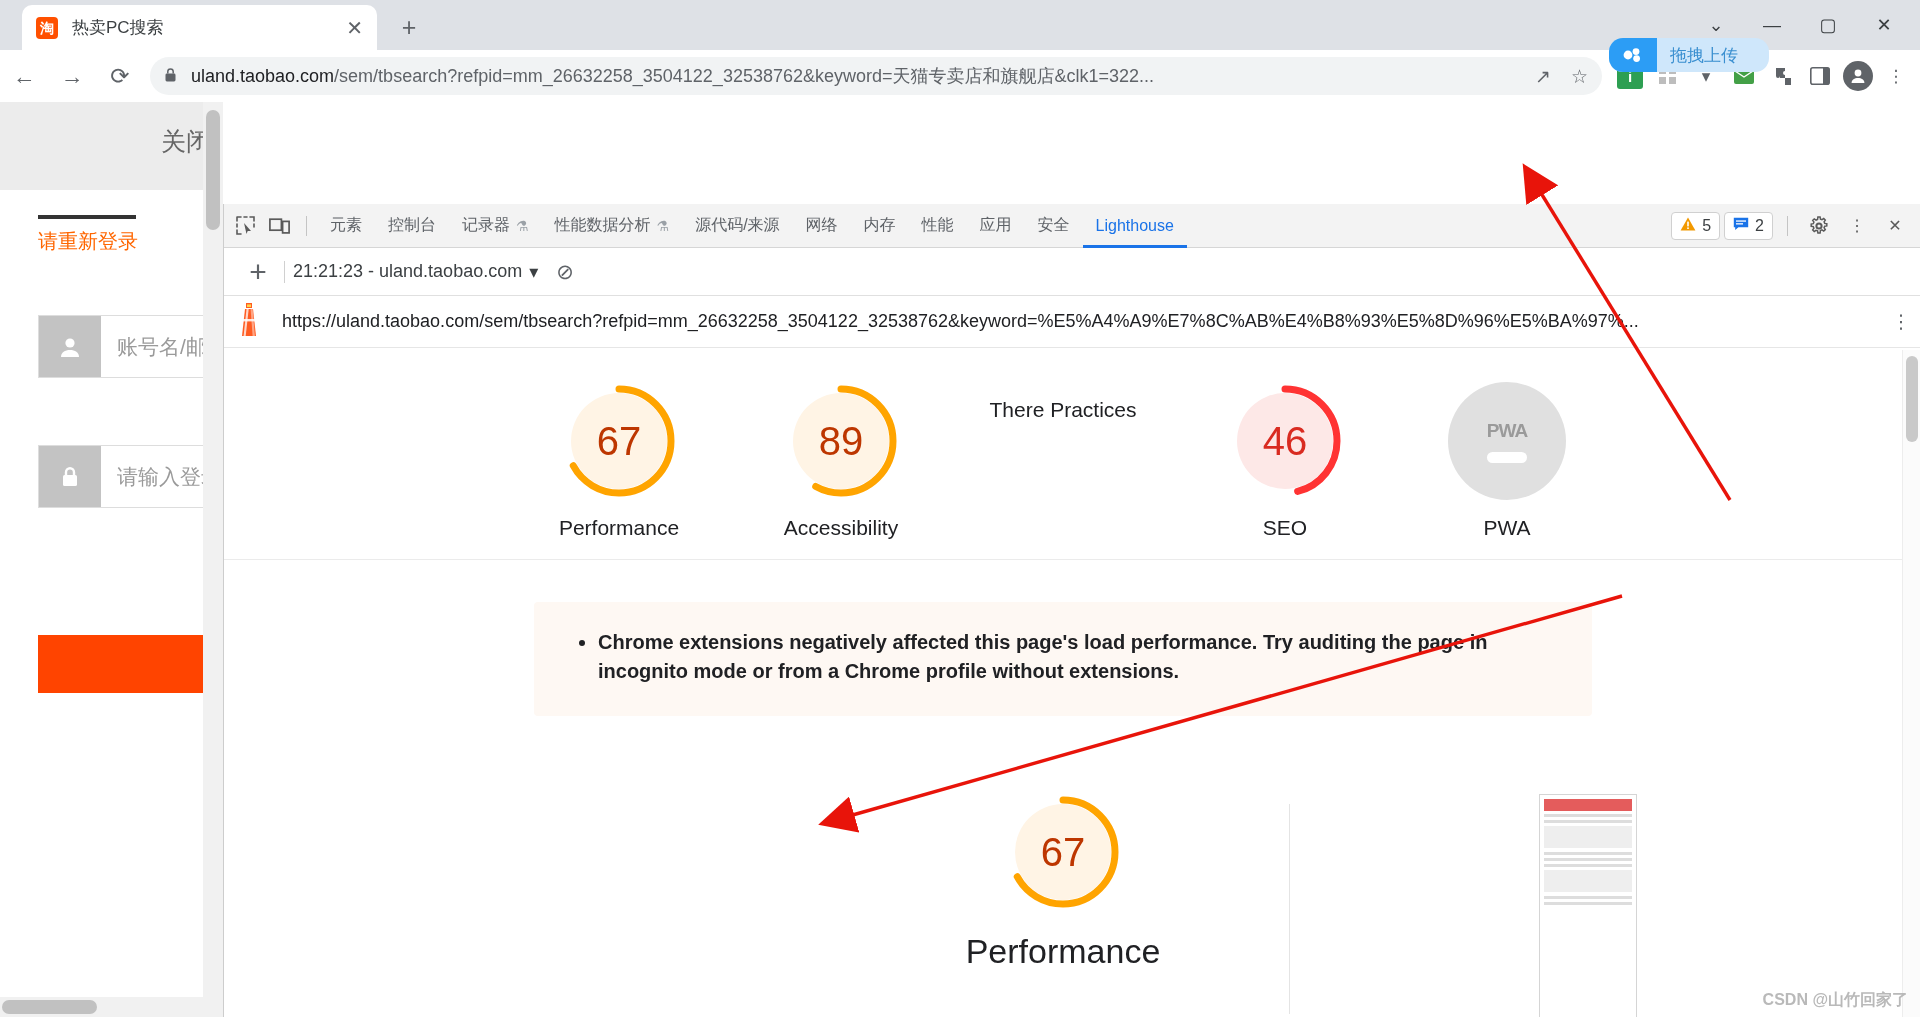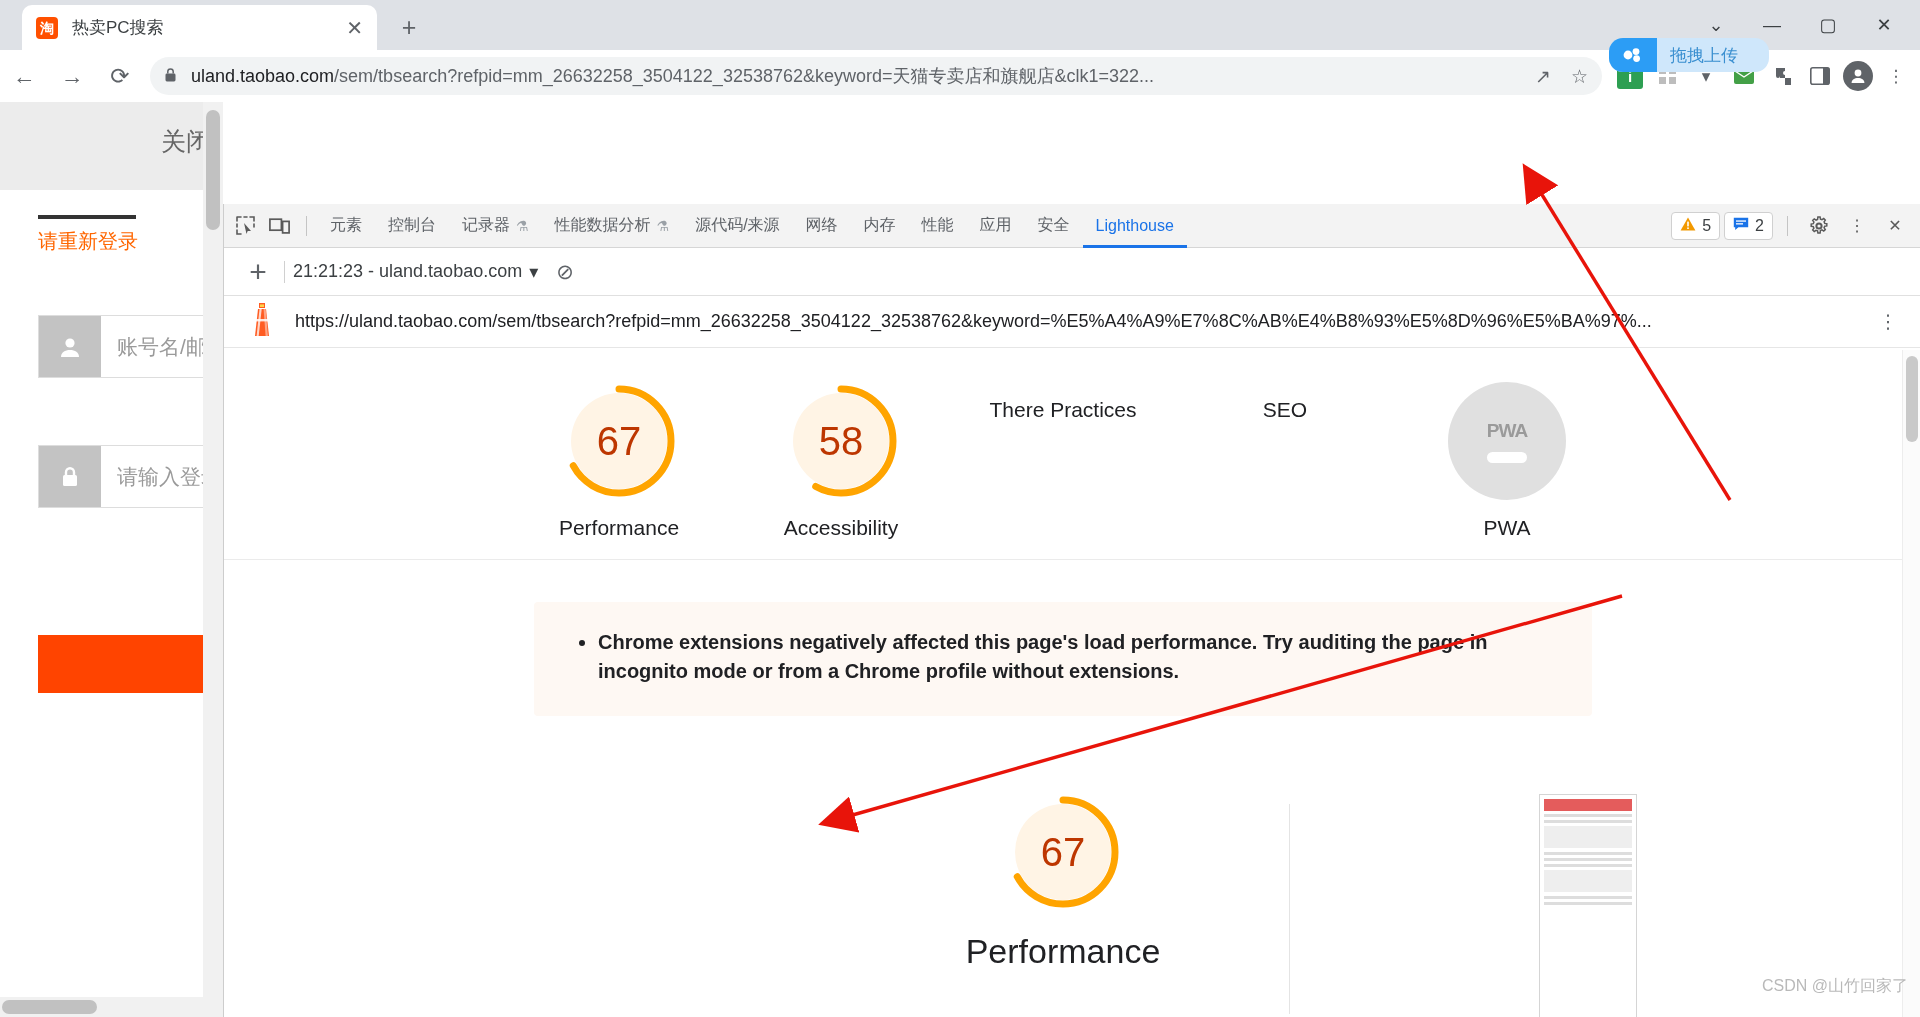--- a/index.html
+++ b/index.html
@@ -172,21 +172,21 @@
     height: 48px; background: #ffffff; border-bottom: 1px solid #e0e0e0;
     display: flex; align-items: center; padding-left: 12px; gap: 0;
   }
   .lh-plus { font-size: 30px; color: #5f6368; width: 44px; text-align: center; cursor: pointer; line-height: 1; }
   .lh-vsep { width:1px; height:22px; background:#d0d0d0; margin: 0 8px 0 4px; }
   .lh-runsel { font-size: 18px; color: #3c4043; cursor: pointer; display:flex; align-items:center; gap:7px;justify-content:space-between; }
   .lh-clear { margin-left: 18px; font-size: 21px; color: #5f6368; cursor: pointer; }
 
   .lh-urlbar {
     height: 52px; background: #ffffff; border-bottom: 1px solid #e6e6e6;
-    display: flex; align-items: center; padding: 0 17px;
+    display: flex; align-items: center; padding: 0 4px;
   }
   .lh-house { width: 42px; text-align: center; flex:0 0 auto; }
   .lh-url {
     flex: 1 1 auto; font-size: 18px; color: #202124; white-space: nowrap;
     overflow: hidden; text-overflow: ellipsis; padding-left: 12px; min-width: 0;
   }
   .lh-kebab { font-size: 19px; color: #5f6368; width: 30px; text-align: center; cursor: pointer; }
 
   
   .lh-report {
@@ -249,21 +249,21 @@
   }
   .dt-vscroll .thumb {
     position: absolute; left: 3px; top: 6px; width: 12px; height: 86px;
     background: #c9c9c9; border-radius: 6px;
   }
 
   
   .anno { position: absolute; left: 0; top: 0; width: 1920px; height: 1017px; pointer-events: none; z-index: 60; }
 
   .watermark {
-    position: absolute; right: 12px; bottom: 20px; font-size: 16px; color: #b9b9b9; z-index: 70;
+    position: absolute; right: 12px; bottom: 6px; font-size: 16px; color: #b9b9b9; z-index: 70; font-weight: bold;
   }
 </style>
 </head>
 <body>
 
 <div id="root">
 
   <div class="tabstrip">
     <div class="tab">
       <div class="tab-favicon">淘</div>
@@ -509,28 +509,35 @@
                 <div class="val">67</div>
               </div>
               <div class="lbl">Performance</div>
             </div>
             <div class="gauge">
               <div class="ring">
                 <svg viewBox="0 0 118 118">
                   <circle cx="59" cy="59" r="48" fill="#fff4e5"></circle>
                   <circle cx="59" cy="59" r="52" fill="none" stroke="#ffa400" stroke-width="7" stroke-linecap="round" stroke-dasharray="189.5 326.7"></circle>
                 </svg>
-                <div class="val">58</div>
+                <div class="val">89</div>
               </div>
               <div class="lbl">Accessibility</div>
             </div>
             <div class="gauge">
               <div class="lbl">There Practices</div>
             </div>
             <div class="gauge">
+              <div class="ring">
+                <svg viewBox="0 0 118 118">
+                  <circle cx="59" cy="59" r="48" fill="#fde8e7"></circle>
+                  <circle cx="59" cy="59" r="52" fill="none" stroke="#f33" stroke-width="7" stroke-linecap="round" stroke-dasharray="150.3 326.7"></circle>
+                </svg>
+                <div class="val red">46</div>
+              </div>
               <div class="lbl">SEO</div>
             </div>
             <div class="gauge pwa">
               <div class="ring">
                 <div class="pwa-text">PWA</div>
                 <div class="pwa-dash"></div>
               </div>
               <div class="lbl">PWA</div>
             </div>
           </div>

